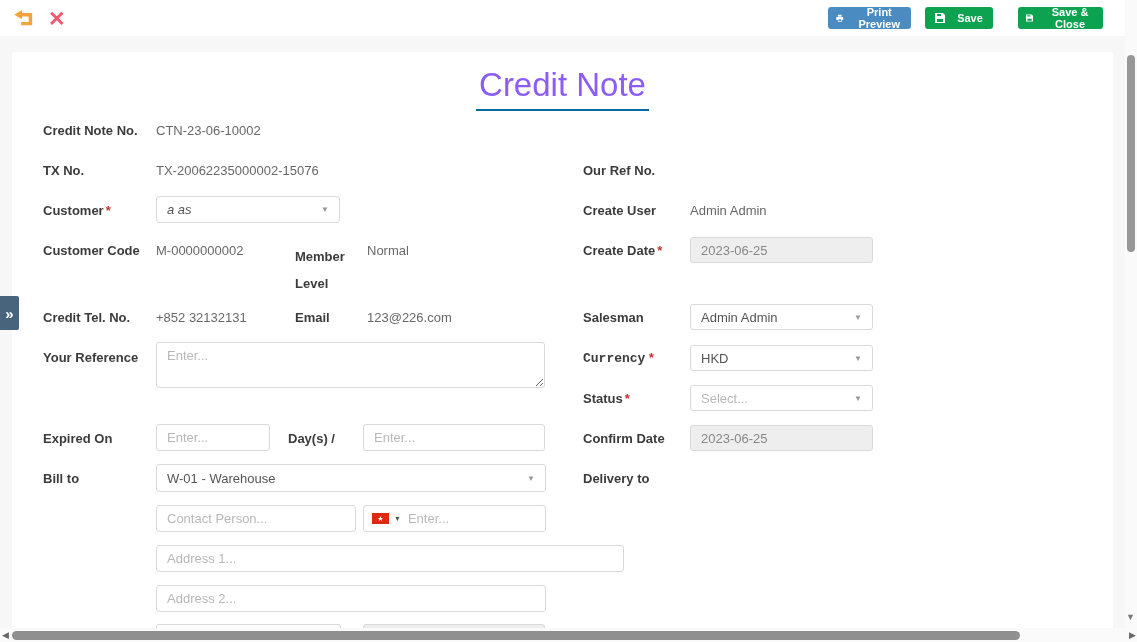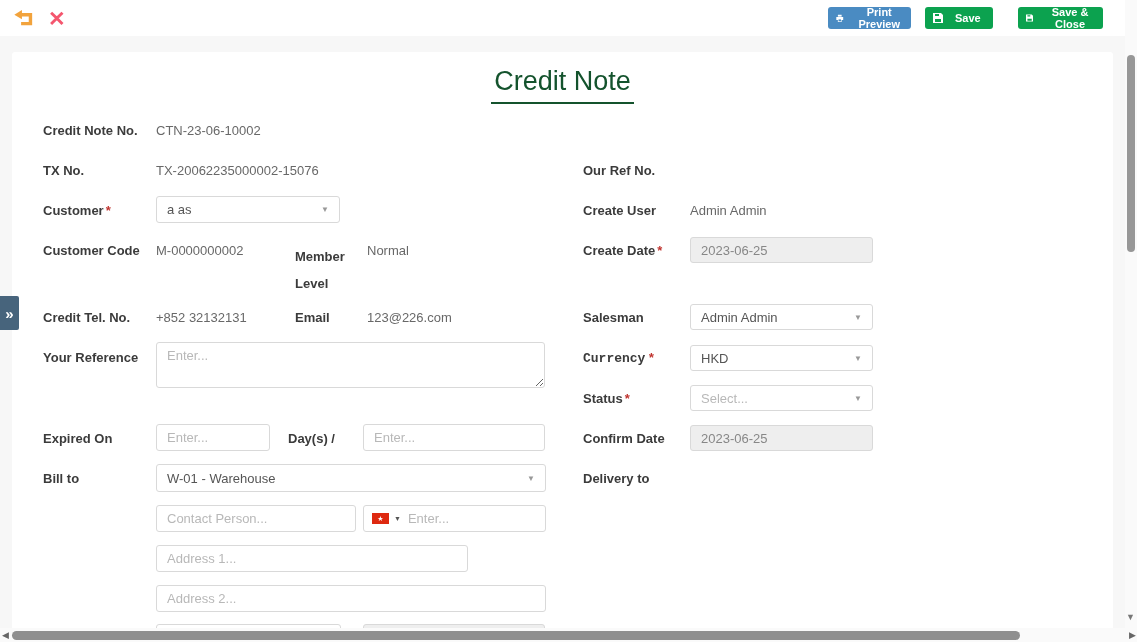--- a/index.html
+++ b/index.html
@@ -7,38 +7,38 @@
   body {
     width:1137px; height:642px; overflow:hidden; position:relative;
     background:#f7f7f7; font-family:"Liberation Sans", sans-serif;
   }
   .topbar { position:absolute; left:0; top:0; width:1137px; height:36px; background:#ffffff; z-index:5; }
   .icon-btn { position:absolute; cursor:pointer; line-height:1; }
   .close-x { font-size:21px; font-weight:bold; color:#f4566e; }
   .btn {
     position:absolute; top:7px; height:22px; border:none; border-radius:3px;
     color:#fff; font-size:11px; font-weight:bold; cursor:pointer;
-    display:flex; align-items:center; gap:12px;
+    display:flex; align-items:center; justify-content:center; gap:12px;
     font-family:"Liberation Sans", sans-serif; padding:0 8px;
   }
   .btn-blue { background:#4a8bc2; }
   .btn-green { background:#0ca24f; }
 
   .card { position:absolute; left:12px; top:52px; width:1101px; height:590px; background:#ffffff; border-radius:3px 3px 0 0; z-index:1; }
 
   .side-tab {
     position:absolute; left:0; top:296px; width:19px; height:34px; background:#47647c;
     color:#fff; display:flex; align-items:center; justify-content:center;
     font-size:15px; font-weight:bold; border-radius:0 2px 2px 0; cursor:pointer; z-index:3;
   }
 
   .title-wrap { position:absolute; left:12px; top:66px; width:1101px; text-align:center; z-index:2; }
   .title-text {
-    display:inline-block; font-size:27px; color:#14532d;
-    border-bottom:2px solid #14532d; padding:0 3px 5px 3px;
+    display:inline-block; font-size:33px; color:#8b5cf6;
+    border-bottom:2px solid #0369a1; padding:0 3px 5px 3px;
   }
 
   .lbl { position:absolute; font-size:13px; font-weight:bold; color:#3b3b3b; z-index:2; }
   .req { color:#c0342f; margin-left:2px; }
   .val { position:absolute; font-size:13px; color:#686868; z-index:2; }
 
   .inp, .sel, .ta {
     position:absolute; border:1px solid #d9d9d9; border-radius:3px; background:#fff;
     font-size:13px; color:#555; z-index:2; font-family:"Liberation Sans", sans-serif;
   }
@@ -120,21 +120,21 @@
 
 <div class="lbl" style="left:43px; top:123px;">Credit Note No.</div>
 <div class="val" style="left:156px; top:123px;">CTN-23-06-10002</div>
 
 <div class="lbl" style="left:43px; top:163px;">TX No.</div>
 <div class="val" style="left:156px; top:163px;">TX-20062235000002-15076</div>
 
 <div class="lbl" style="left:43px; top:203px;">
   <span>Customer</span><span class="req">*</span>
 </div>
-<div class="sel" style="left:156px; top:196px; width:184px; height:27px;">
+<div class="sel" style="left:156px; top:196px; width:184px; height:27px;font-style:italic;">
   <span>a as</span>
   <span class="caret">▼</span>
 </div>
 
 <div class="lbl" style="left:43px; top:243px;">Customer Code</div>
 <div class="val" style="left:156px; top:243px;">M-0000000002</div>
 <div class="lbl" style="left:295px; top:243px; width:58px; line-height:27px;">Member Level</div>
 <div class="val" style="left:367px; top:243px;">Normal</div>
 
 <div class="lbl" style="left:43px; top:310px;">Credit Tel. No.</div>
@@ -156,21 +156,21 @@
   <span class="caret">▼</span>
 </div>
 
 <input class="inp" style="left: 156px; top: 505px; width: 200px; height: 27px;" placeholder="Contact Person...">
 <div class="phone-box" style="left:363px; top:505px; width:183px; height:27px;">
   <span class="flag">★</span>
   <span class="flag-caret">▼</span>
   <input placeholder="Enter..." style="">
 </div>
 
-<input class="inp" style="left: 156px; top: 545px; width: 312px; height: 27px;" placeholder="Address 1...">
+<input class="inp" style="left: 156px; top: 545px; width: 468px; height: 27px;" placeholder="Address 1...">
 <input class="inp" style="left: 156px; top: 585px; width: 390px; height: 27px;" placeholder="Address 2...">
 
 <input class="inp" style="left: 156px; top: 624px; width: 185px; height: 24px;">
 <input class="inp gray" style="left: 363px; top: 624px; width: 182px; height: 24px;">
 
 <div class="lbl" style="left:583px; top:163px;">Our Ref No.</div>
 
 <div class="lbl" style="left:583px; top:203px;">Create User</div>
 <div class="val" style="left:690px; top:203px;">Admin Admin</div>
 

